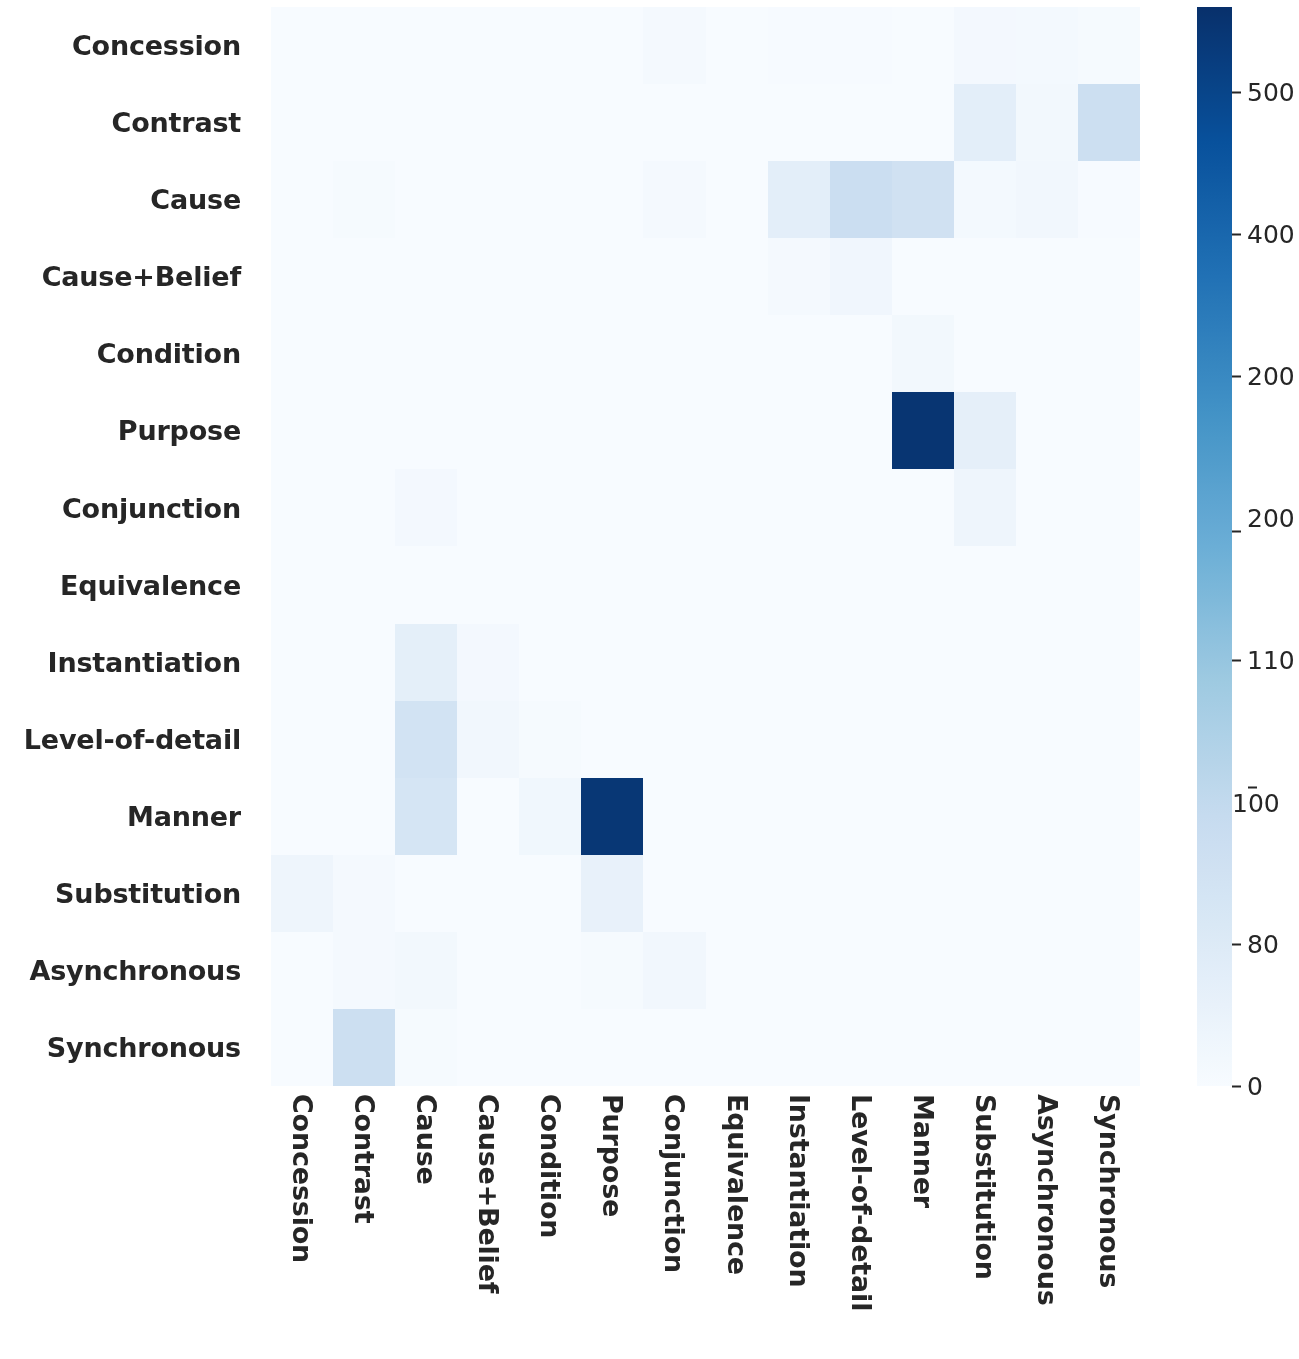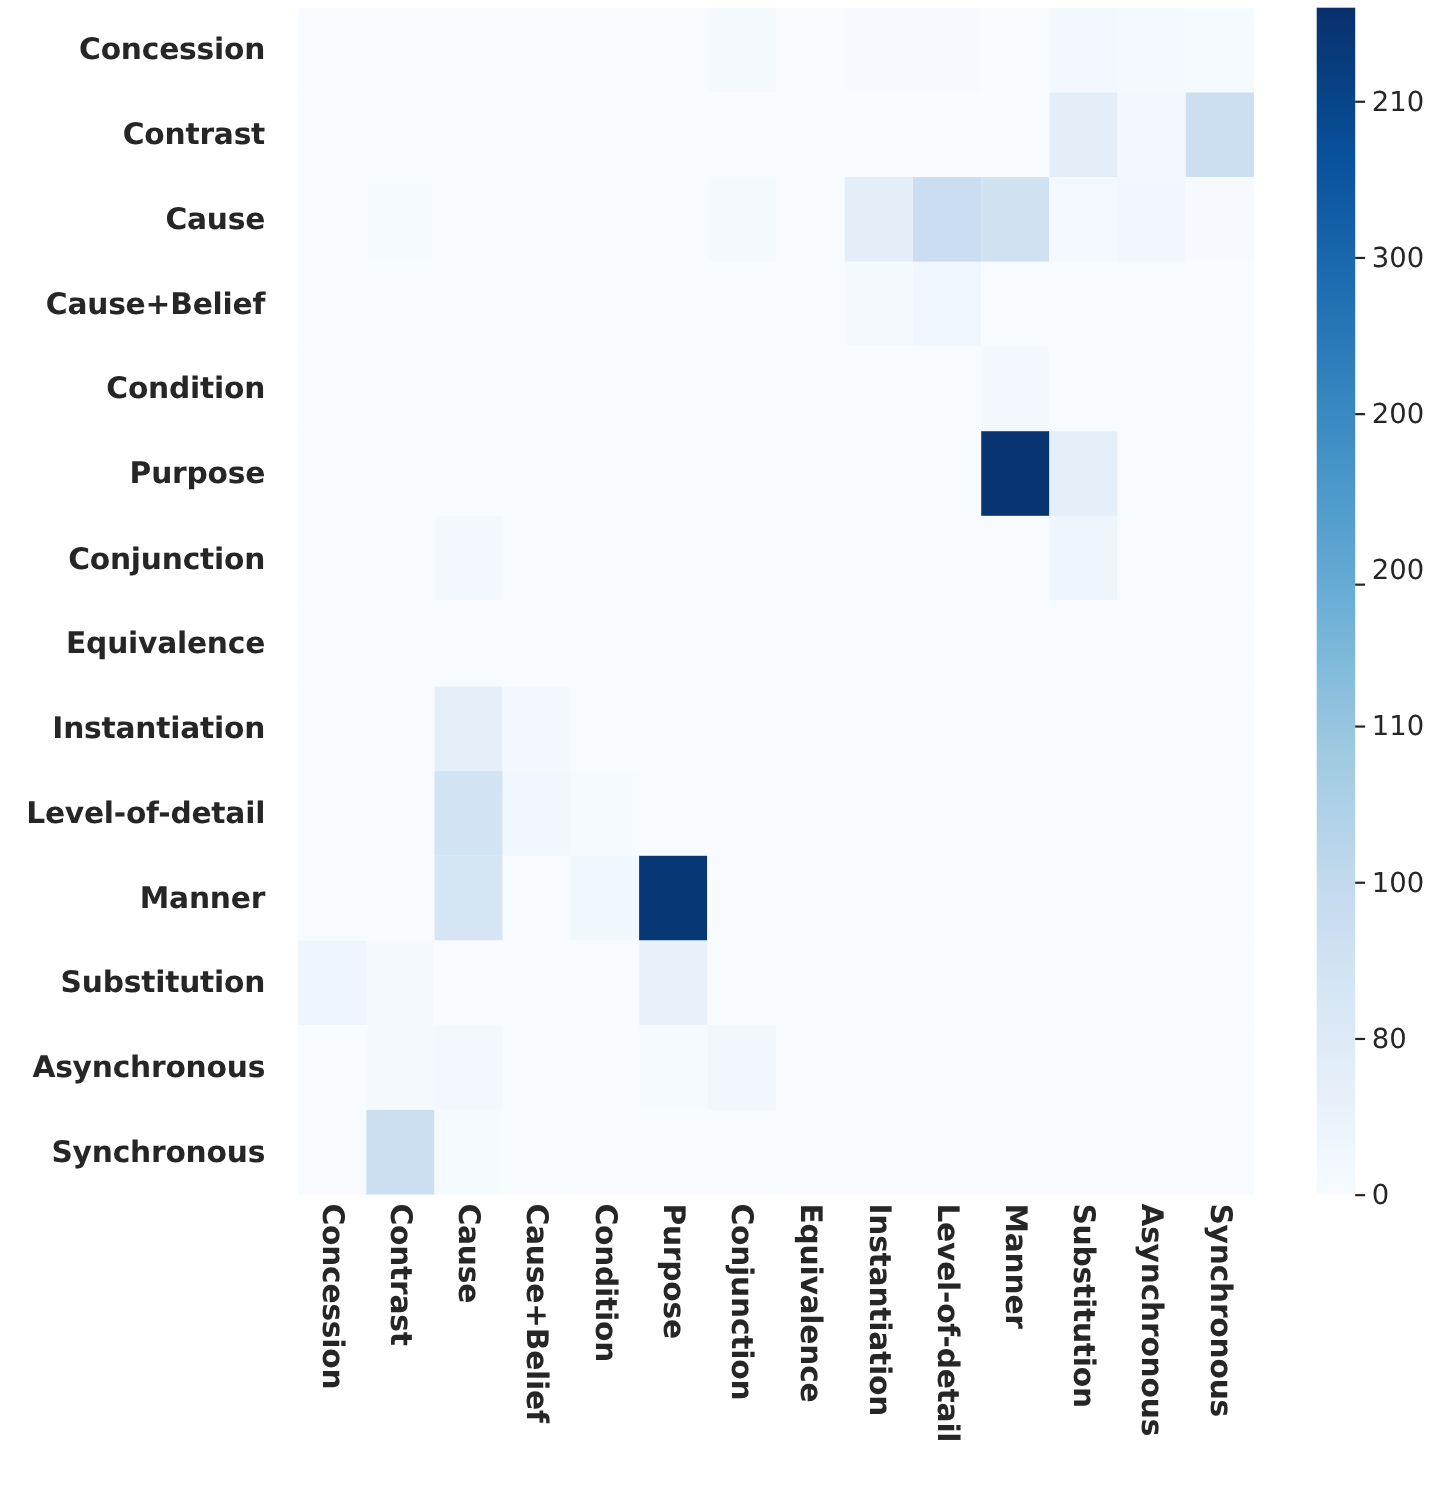--- a/index.html
+++ b/index.html
@@ -394,39 +394,39 @@
   </div>
   <div id="cbar-ticks">
       <div class="cbar-tick" style="top: 1079px;">
         <span class="dash"></span>
         <span class="tlabel">0</span>
       </div>
       <div class="cbar-tick" style="top: 937.026px;">
         <span class="dash"></span>
         <span class="tlabel">80</span>
       </div>
-      <div class="cbar-tick" style="top: 795.053px;">
+      <div class="cbar-tick" style="top: 795.053px; flex-direction: column;">
         <span class="dash"></span>
         <span class="tlabel">100</span>
       </div>
       <div class="cbar-tick" style="top: 653.079px;">
         <span class="dash"></span>
         <span class="tlabel">110</span>
       </div>
       <div class="cbar-tick" style="top: 511.105px; align-items: flex-end;">
         <span class="dash"></span>
         <span class="tlabel">200</span>
       </div>
       <div class="cbar-tick" style="top: 369.132px;">
         <span class="dash"></span>
         <span class="tlabel">200</span>
       </div>
       <div class="cbar-tick" style="top: 227.158px;">
         <span class="dash"></span>
-        <span class="tlabel">300</span>
+        <span class="tlabel">400</span>
       </div>
       <div class="cbar-tick" style="top: 85.1842px;">
         <span class="dash"></span>
-        <span class="tlabel">210</span>
+        <span class="tlabel">500</span>
       </div>
     </div>
 
 </div>
 
 </body></html>

